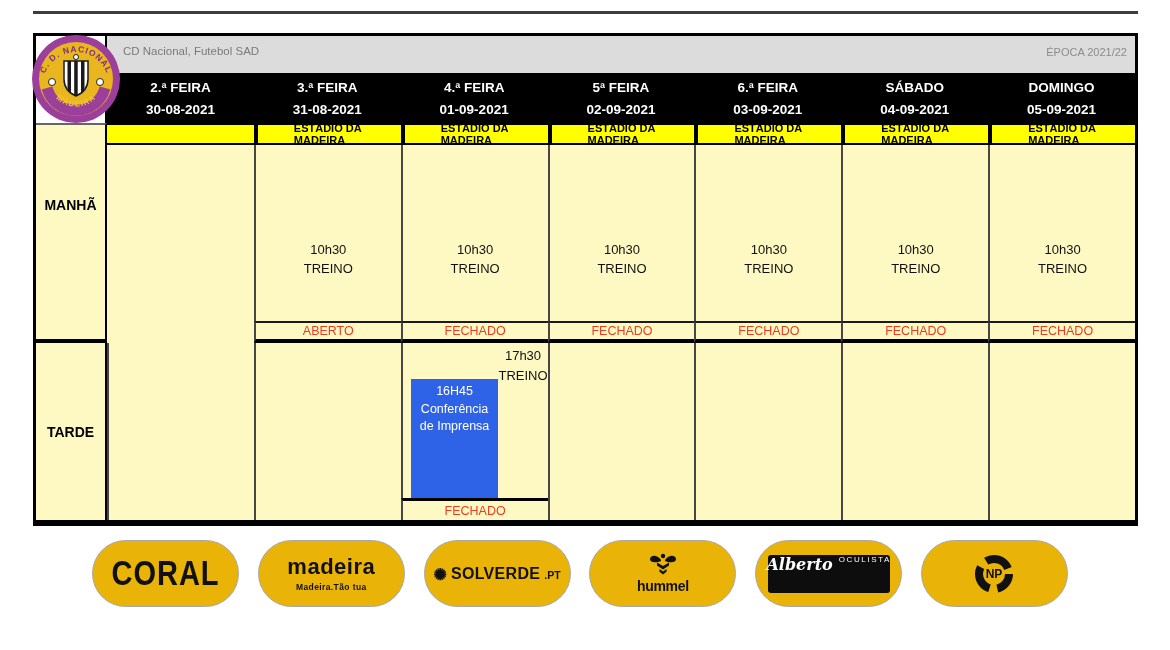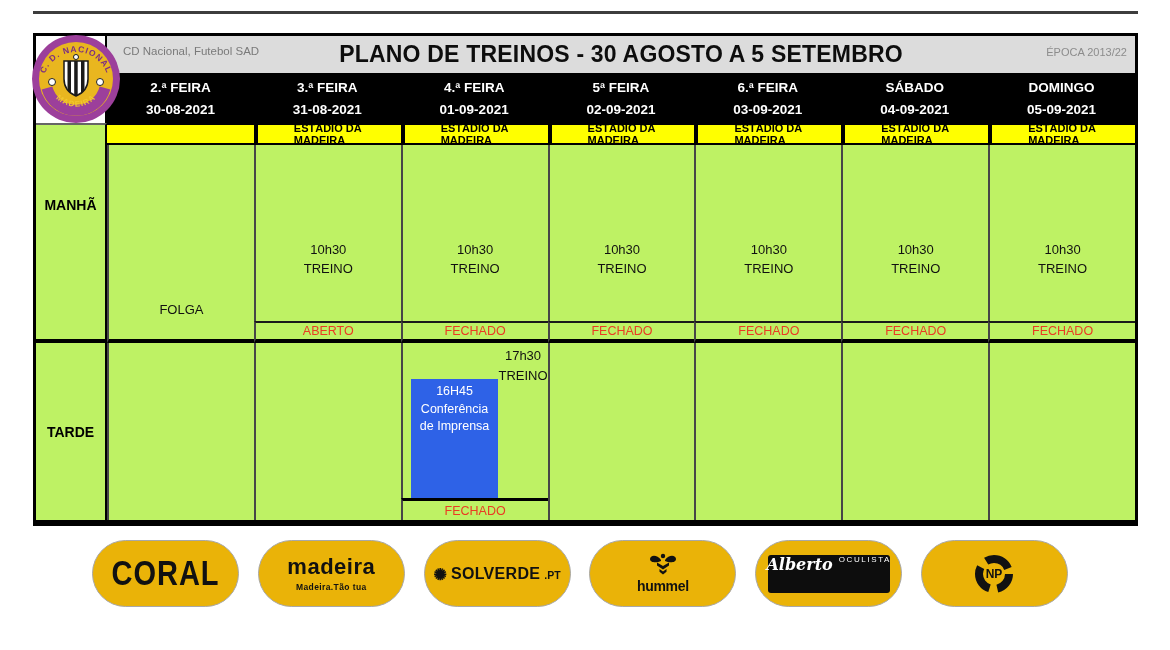--- a/index.html
+++ b/index.html
@@ -8,21 +8,21 @@
 
   .top-rule { position:absolute; left:33px; top:11px; width:1105px; height:3px; background:#3d3d3d; }
 
   
   .sheet {
     position:absolute; left:33px; top:33px; width:1105px;
     display:grid;
     grid-template-columns: 71px repeat(7, 1fr);
     grid-template-rows: 37px 50px 22px 176px 22px 155px 22px;
     border:3px solid #000; border-bottom:6px solid #000;
-    background:#bef264;
+    background:#fef9c3;
   }
   .sheet > div { min-width:0; }
 
   .logo-cell { grid-column:1; grid-row:1/3; background:#fff; border-right:2px solid #000; }
 
   .title-row { grid-column:2/9; grid-row:1; background:#dcdcdc; position:relative;
                display:flex; align-items:center; justify-content:center; }
   .club-name { position:absolute; left:16px; top:9px; font-size:11.5px; color:#7a7a7a; }
   .main-title { font-size:23px; font-weight:600; color:#0d0d0d; letter-spacing:0.2px; }
   .season { position:absolute; right:8px; top:10px; font-size:11px; color:#8c8c8c; }
@@ -88,22 +88,21 @@
 <div id="stage">
 
   <div class="top-rule"></div>
 
   <div class="sheet">
 
     <div class="logo-cell"></div>
 
     <div class="title-row">
       <span class="club-name">CD Nacional, Futebol SAD</span>
-      <span class="main-title">PLANO DE TREINOS - 30 AGOSTO A 5 SETEMBRO</span>
-      <span class="season">ÉPOCA 2013/22</span>
+      <span class="season">ÉPOCA 2021/22</span>
     </div>
 
     <div class="day-head" style="grid-column:2">
       <span>2.ª FEIRA</span>
         <span>30-08-2021</span>
     </div>
     <div class="day-head" style="grid-column:3">
       <span>3.ª FEIRA</span>
         <span>31-08-2021</span>
     </div>
@@ -133,23 +132,20 @@
     </div>
 
     <div class="venue" style="grid-column:2"></div>
     <div class="venue sep" style="grid-column:3">ESTÁDIO DA MADEIRA</div>
     <div class="venue sep" style="grid-column:4">ESTÁDIO DA MADEIRA</div>
     <div class="venue sep" style="grid-column:5">ESTÁDIO DA MADEIRA</div>
     <div class="venue sep" style="grid-column:6">ESTÁDIO DA MADEIRA</div>
     <div class="venue sep" style="grid-column:7">ESTÁDIO DA MADEIRA</div>
     <div class="venue sep" style="grid-column:8">ESTÁDIO DA MADEIRA</div>
 
-    <div class="mcell folga" style="grid-column:2">
-      <span>FOLGA</span>
-    </div>
     <div class="mcell" style="grid-column:3">
       <span>10h30</span>
         <span>TREINO</span>
     </div>
     <div class="mcell" style="grid-column:4">
       <span>10h30</span>
         <span>TREINO</span>
     </div>
     <div class="mcell" style="grid-column:5">
       <span>10h30</span>

